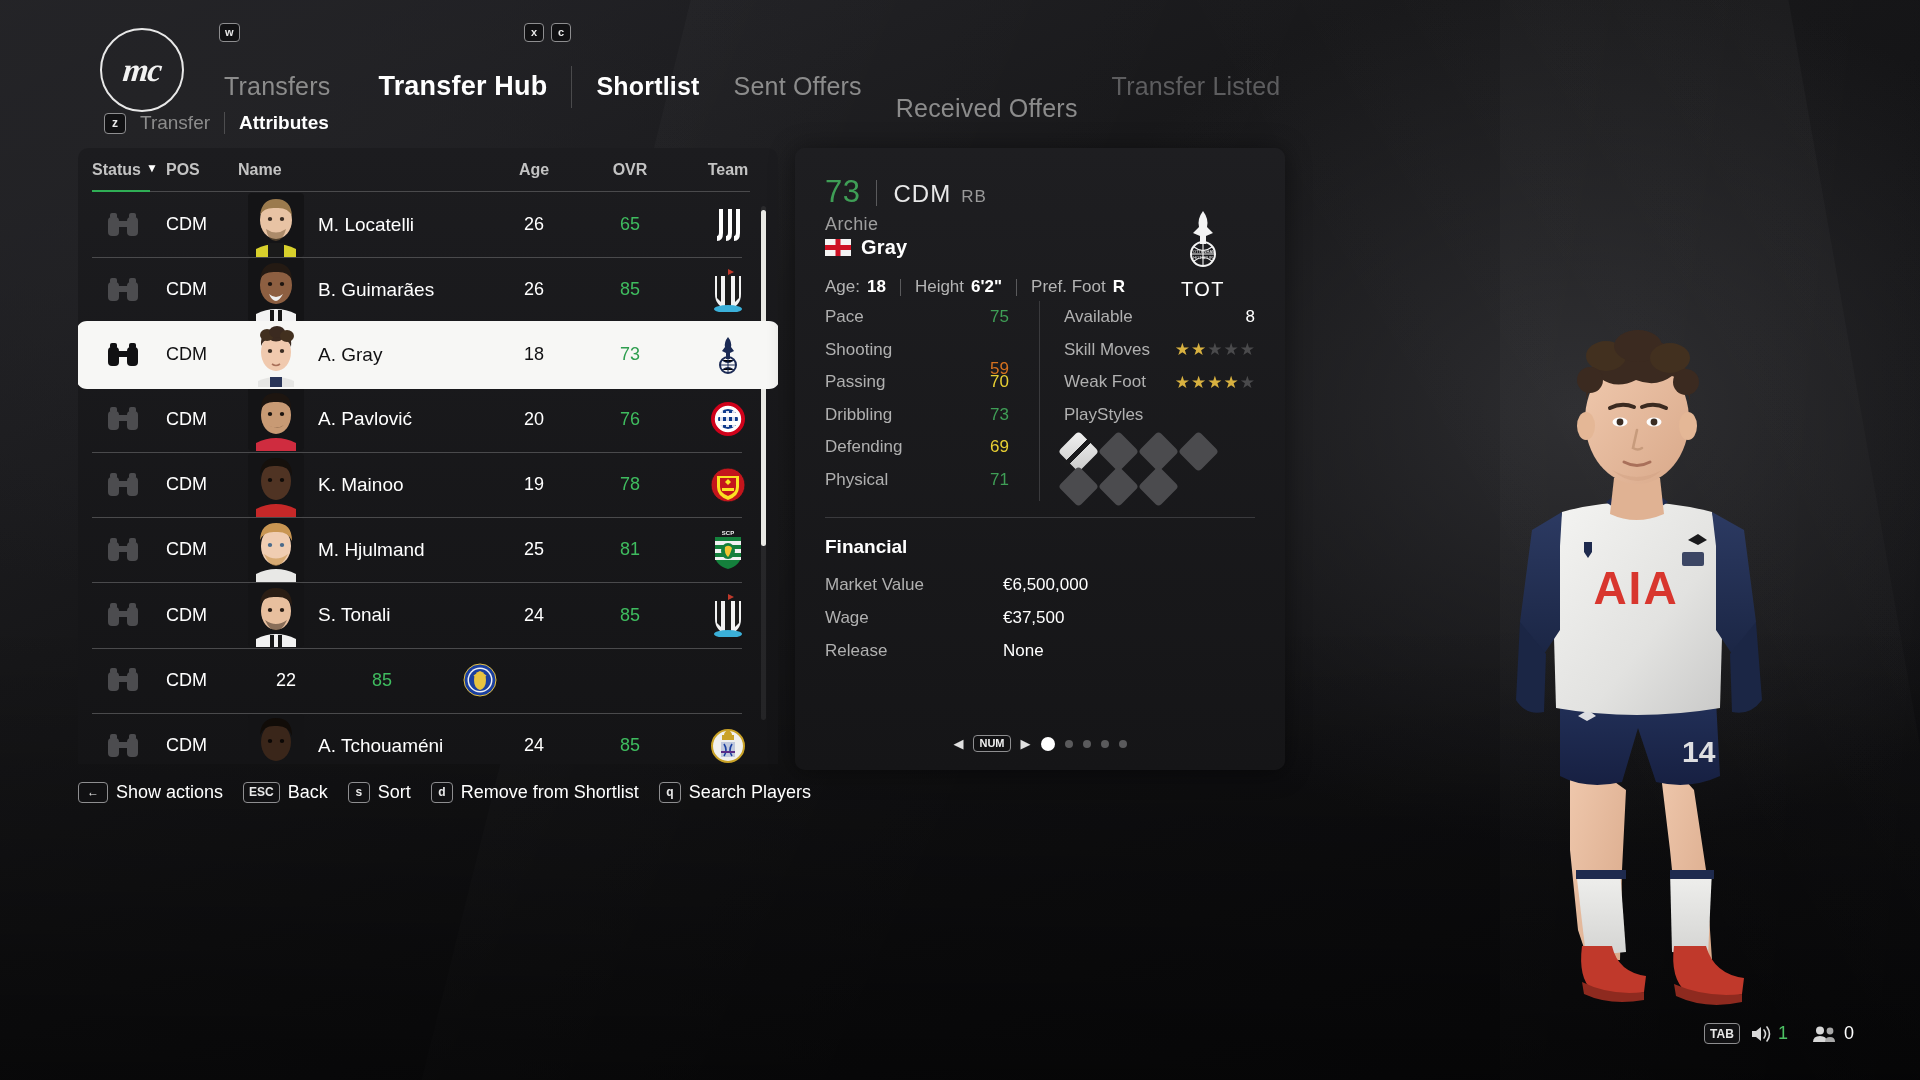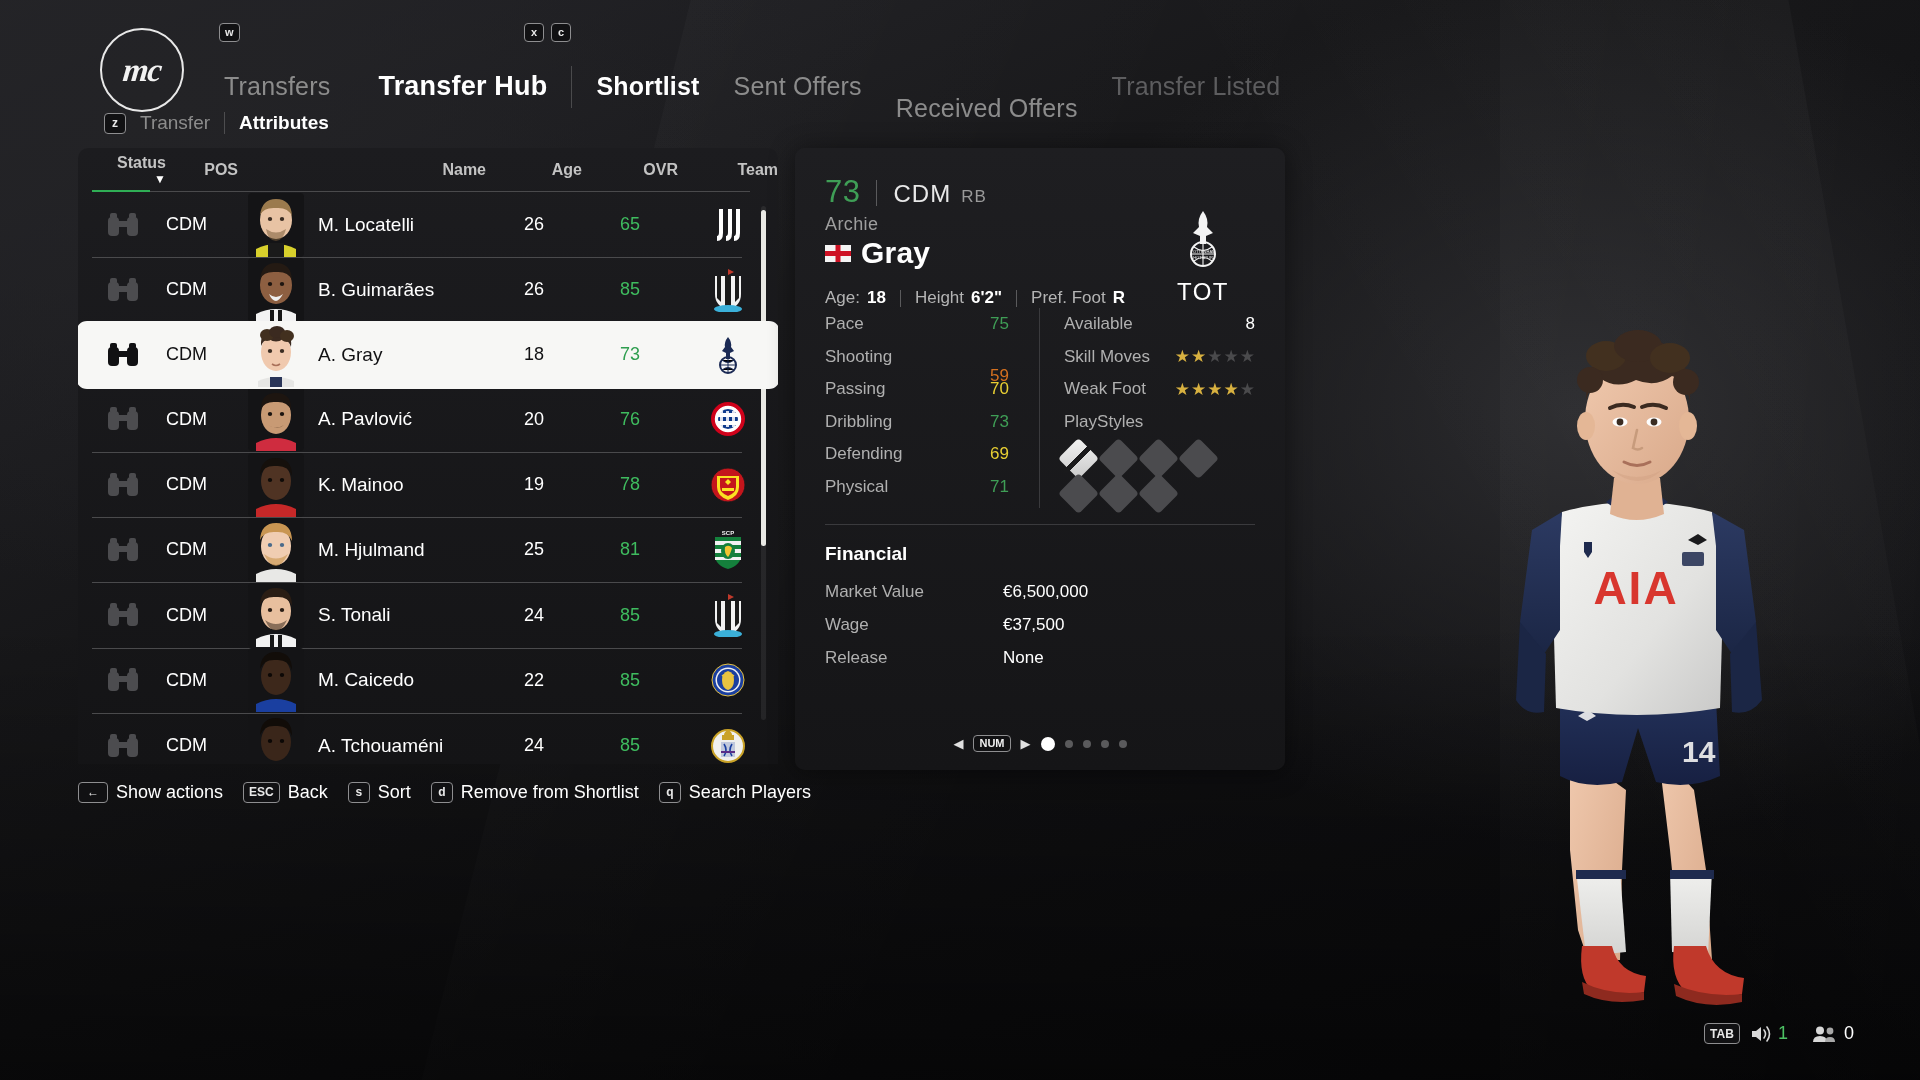--- a/index.html
+++ b/index.html
@@ -69,21 +69,21 @@
   #list-panel {
     position:absolute; left:78px; top:148px; width:700px; height:616px;
     background:linear-gradient(180deg, #1c1c1f 0%, #141416 100%);
     border-radius:10px 10px 0 0;
     overflow:hidden; z-index:5;
   }
   .thead {
     position:relative; height:44px; display:flex; align-items:center;
     padding:0 0 0 14px; color:#c3c3c3; font-size:16px; font-weight:700;
   }
-  .th { display:flex; align-items:flex-end;flex-direction:column; }
+  .th { display:flex; align-items:flex-start; }
   .th-status { width:74px; }
   .th-pos    { width:72px; }
   .th-name   { flex:1; }
   .th-age    { width:96px; justify-content:center; }
   .th-ovr    { width:96px; justify-content:center; }
   .th-team   { width:100px; justify-content:center; }
   .caret-down { margin-left:5px; font-size:12px; color:#ffffff; }
   .thead-rule { position:absolute; left:14px; right:28px; bottom:0; height:1px; background:#4a4a4c; }
   .thead-rule-active { position:absolute; left:14px; width:58px; bottom:0; height:2.5px; background:#2fae55; }
 
@@ -151,29 +151,29 @@
   }
   .d-top { display:flex; align-items:flex-start; }
   .d-top-left { flex:1; }
   .d-ratingline { display:flex; align-items:baseline; gap:0px; }
   .d-ovr { font-size:31px; color:#3f9e56; font-weight:400; letter-spacing:0.5px; }
   .d-vsep { width:1px; height:26px; background:#5a5a5c; margin:0 16px; position:relative; top:4px; }
   .d-pos { font-size:24px; color:#e8e8e8; letter-spacing:1px; }
   .d-pos2 { font-size:17px; color:#9a9a9a; margin-left:10px; letter-spacing:1px; }
   .d-first { font-size:18px; color:#9e9e9e; margin-top:4px; letter-spacing:0.4px; }
   .d-lastline { display:flex; align-items:center; gap:10px; margin-top:1px; }
-  .d-last { font-size:30px; font-weight:700; color:#ffffff; letter-spacing:0.2px; }
+  .d-last { font-size:20px; font-weight:700; color:#ffffff; letter-spacing:0.2px; }
   .flag-eng { width:26px; height:17px; display:block; flex:0 0 26px; }
   .d-meta { margin-top:18px; display:flex; align-items:center; font-size:17px; color:#b4b4b4; gap:0; }
   .d-meta b { color:#ffffff; font-weight:700; }
   .d-meta .msep { width:1px; height:17px; background:#5a5a5c; margin:0 14px; }
 
   .d-top-right { width:104px; display:flex; flex-direction:column; align-items:center; margin-top:34px; }
   .tot-crest { width:56px; height:62px; }
-  .tot-abbr { margin-top:8px; font-size:24px; color:#ffffff; letter-spacing:1.4px; }
+  .tot-abbr { margin-top:8px; font-size:20px; color:#ffffff; letter-spacing:1.4px; }
 
   .sec-title { font-size:19px; font-weight:700; color:#ffffff; margin:18px 0 10px 0; }
   .attr-grid { display:flex; }
   .attr-col { width:50%; }
   .attr-col.left { padding-right:30px; border-right:1px solid #3a3a3d; }
   .attr-col.right { padding-left:24px; }
   .attr-row { display:flex; align-items:center; justify-content:space-between; height:32.5px; }
   .attr-label { font-size:17px; color:#b0b0b0; }
   .attr-val { font-size:17px; font-weight:400; }
   .attr-val.green  { color:#3f9e56; }
@@ -651,33 +651,20 @@
         <div class="cell c-status">
           <svg class="binoc" viewBox="0 0 34 26">
             <rect x="2" y="5" width="11" height="19" rx="4" fill="#4c4c4f"></rect>
               <rect x="21" y="5" width="11" height="19" rx="4" fill="#4c4c4f"></rect>
             <rect x="13" y="9" width="8" height="6" fill="#4c4c4f"></rect>
               <rect x="4" y="1" width="7" height="6" rx="2" fill="#4c4c4f"></rect>
               <rect x="23" y="1" width="7" height="6" rx="2" fill="#4c4c4f"></rect>
           </svg>
         </div>
         <div class="cell c-pos">CDM</div>
-        <div class="cell c-name">
-          <div class="face">
-            <svg width="56" height="64" viewBox="0 0 56 64">
-              <rect width="56" height="64" fill="#141416"></rect>
-              <ellipse cx="28" cy="28" rx="15" ry="19" fill="#3d281b"></ellipse>
-              <path d="M12 21 Q13 4 28 4 Q44 4 44 22 Q40 11 28 12 Q16 11 12 21Z" fill="#120d09"></path>
-              <ellipse cx="22" cy="27" rx="2.2" ry="2" fill="#0c0806"></ellipse>
-                <ellipse cx="34" cy="27" rx="2.2" ry="2" fill="#0c0806"></ellipse>
-              <path d="M8 56 Q28 46 48 56 L48 64 L8 64 Z" fill="#1a3fa0"></path>
-            </svg>
-          </div>
-          <span class="pname">M. Caicedo</span>
-        </div>
         <div class="cell c-age">22</div>
         <div class="cell c-ovr" style="color:#3fbc5f">85</div>
         <div class="cell c-team">
           <svg class="crest" viewBox="0 0 40 44">
             <circle cx="20" cy="22" r="16" fill="#1a3fa0"></circle>
             <circle cx="20" cy="22" r="12.5" fill="#f2f2f2"></circle>
             <circle cx="20" cy="22" r="11" fill="#1a3fa0"></circle>
             <path d="M20 13 q6 2 6 9 q0 8 -6 10 q-6 -2 -6 -10 q0 -7 6 -9z" fill="#e8c341"></path>
             <path d="M14 18 q6 -4 12 0" stroke="#e8c341" stroke-width="1.6" fill="none"></path>
             <circle cx="20" cy="22" r="16" fill="none" stroke="#e8c341" stroke-width="1"></circle>

